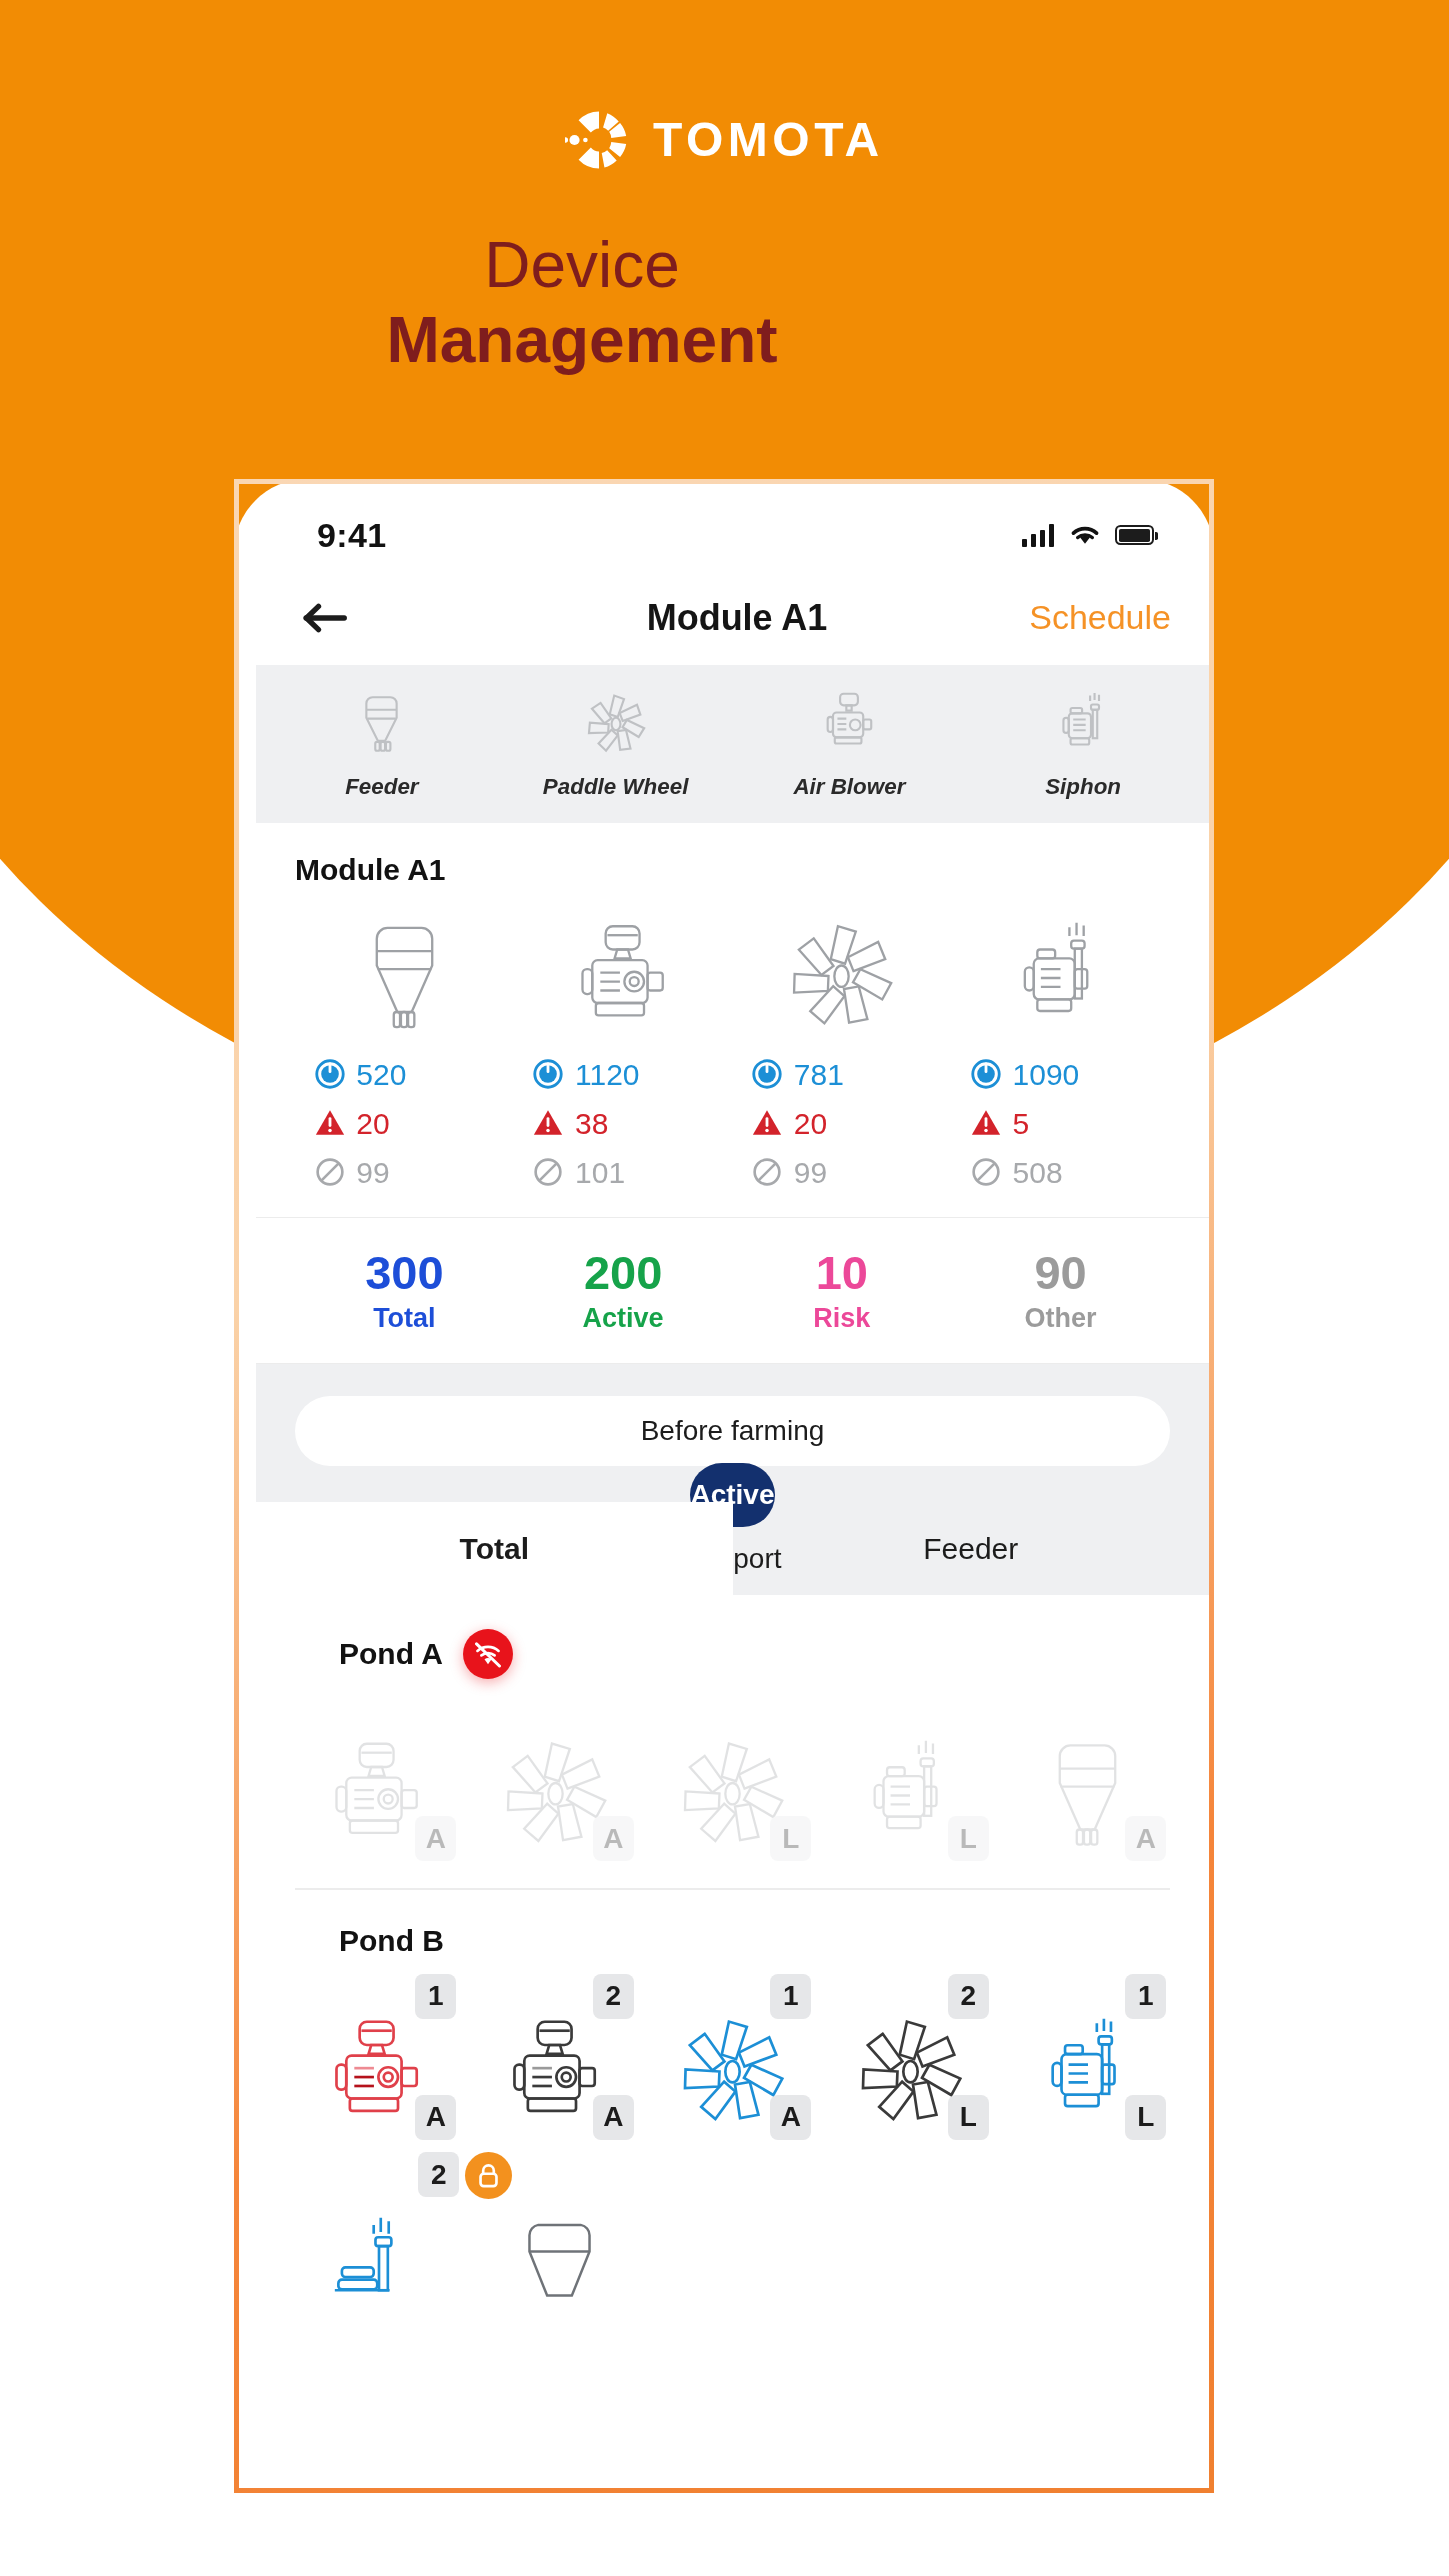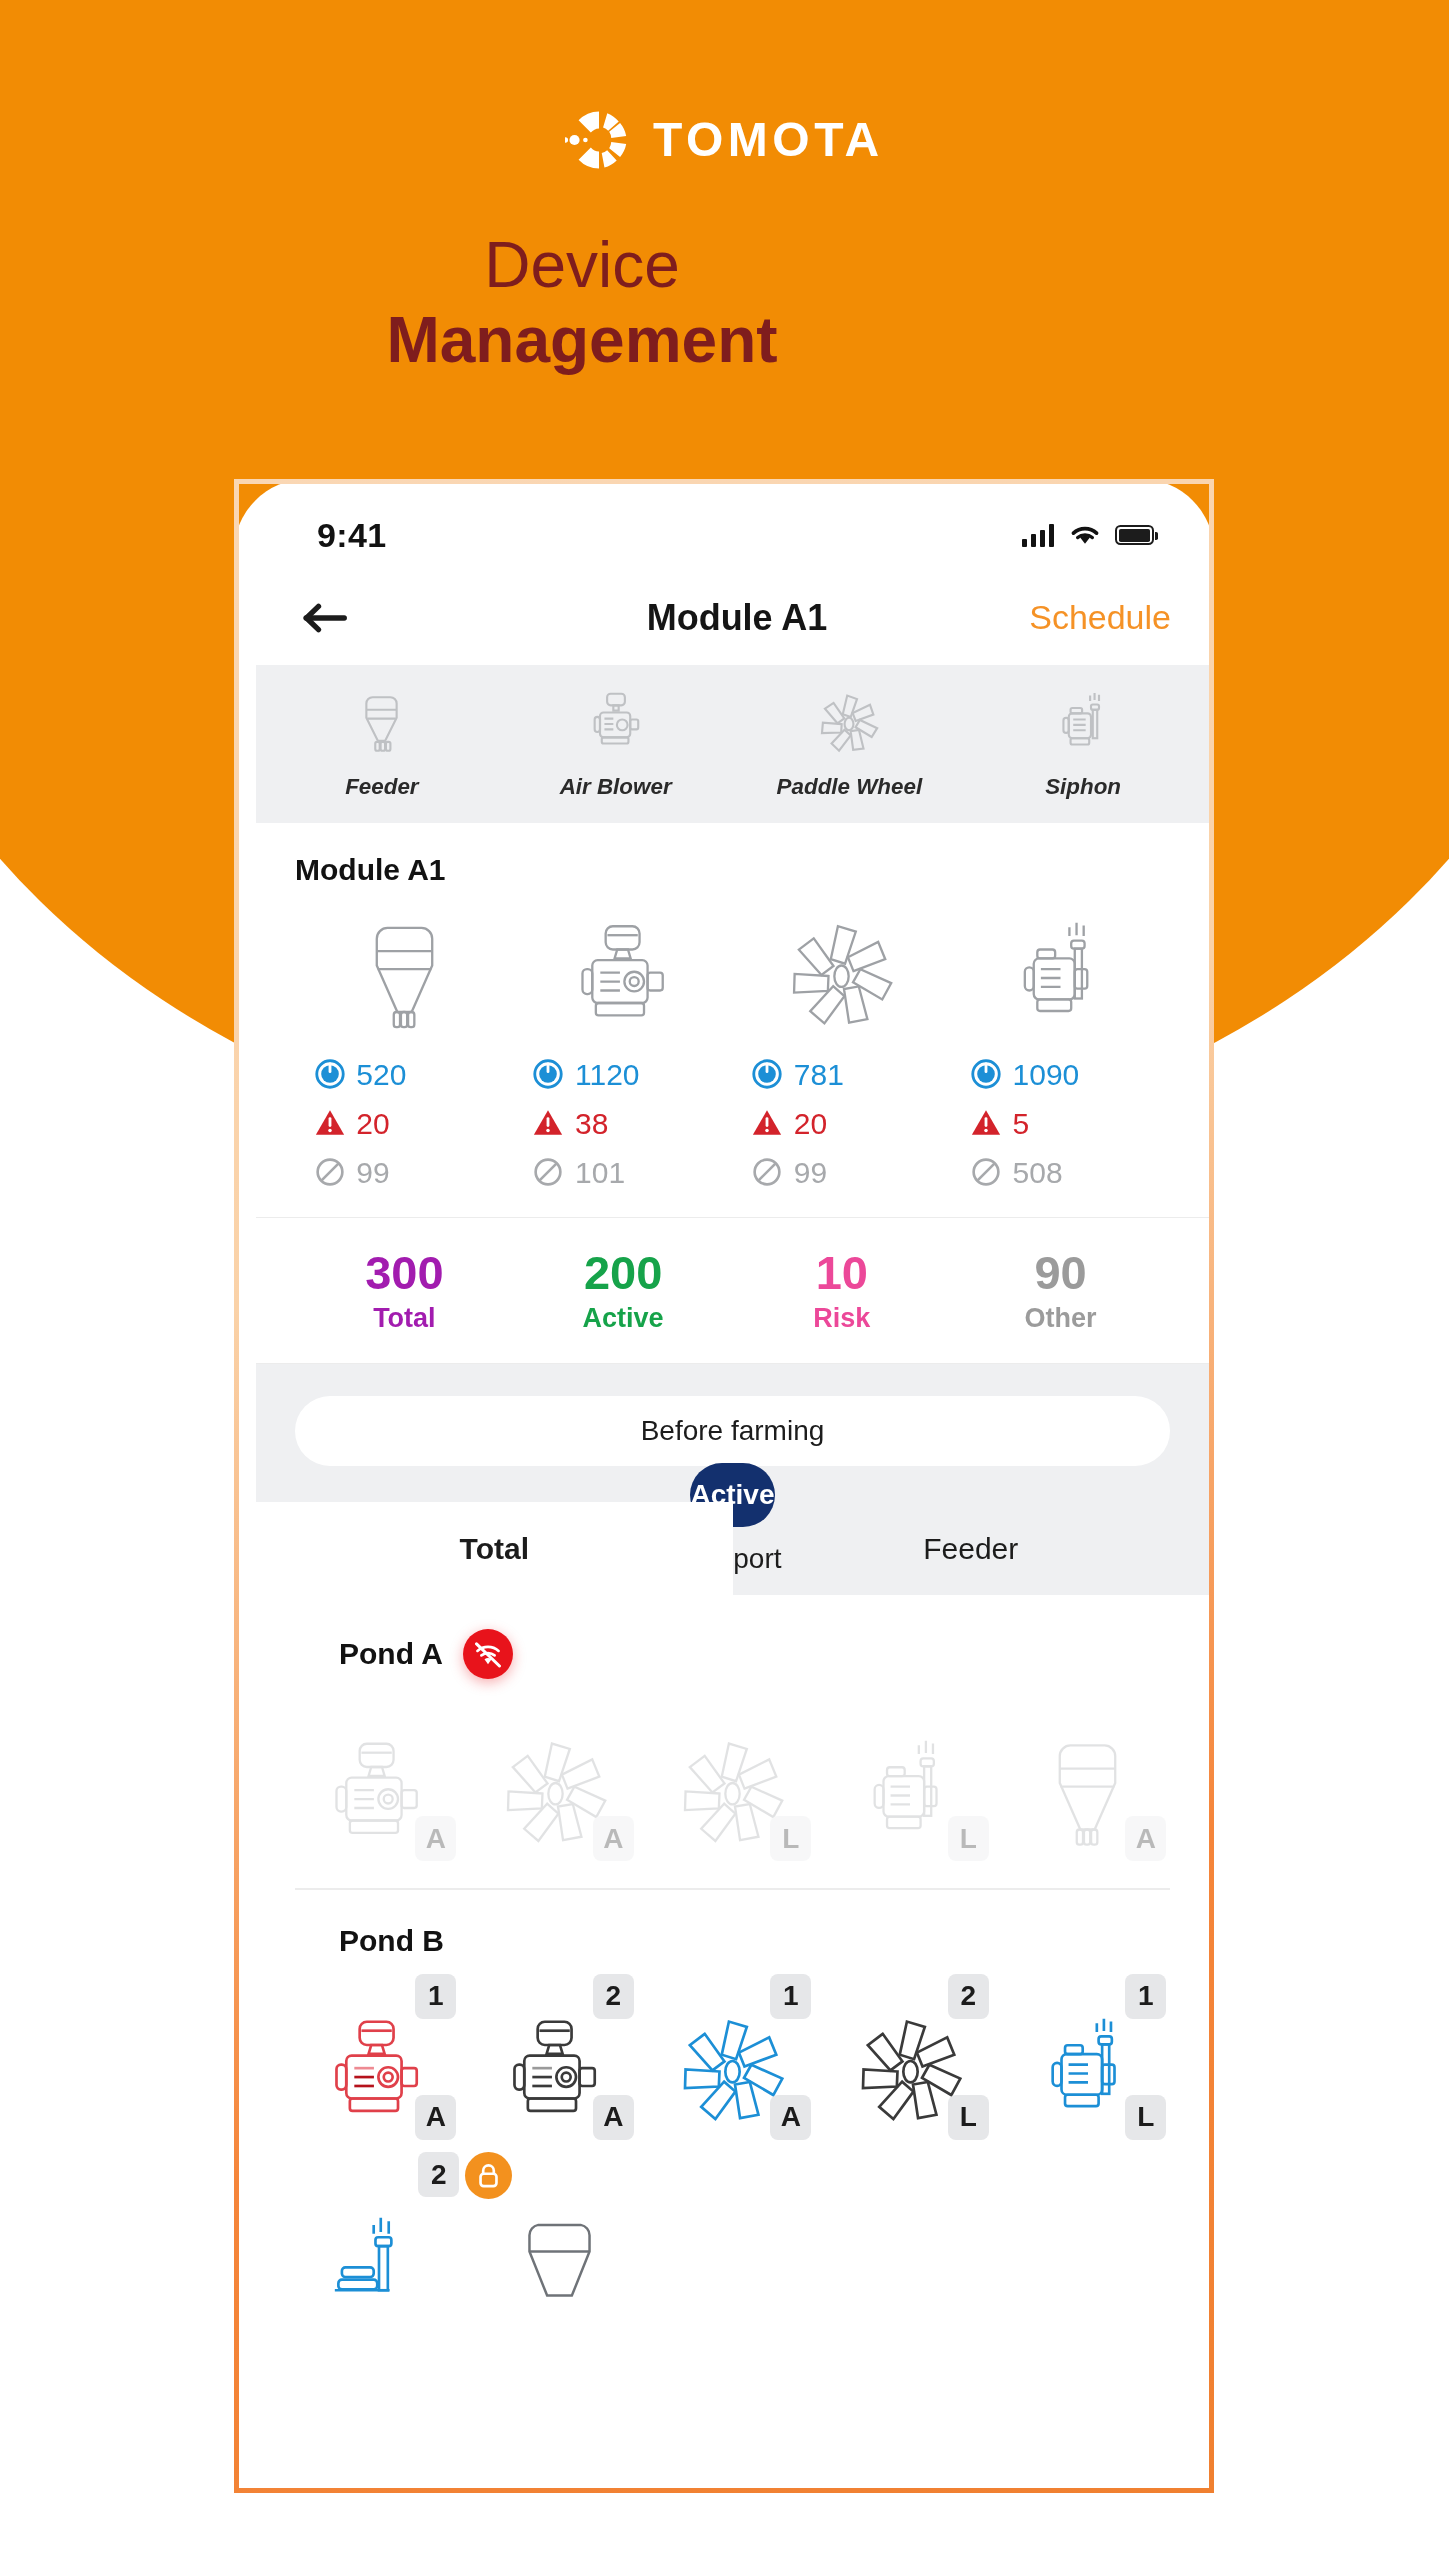--- a/index.html
+++ b/index.html
@@ -108,21 +108,21 @@
   .n-blue{ color:#1C8FD6; } .n-red{ color:#D3232B; } .n-gray{ color:#A7A9AC; }
 
   
   .summary{
     display:flex; border-top:1.8px solid #ECECEC; border-bottom:1.8px solid #ECECEC;
     padding:30px 39px 29px; margin-top:14.3px;
   }
   .sum{ flex:1; text-align:center; }
   .sum .v{ font-size:47px; font-weight:bold; line-height:1.05; }
   .sum .k{ font-size:27px; font-weight:600; margin-top:5.4px; }
-  .c-black{color:#a21caf}.c-green{color:#16A34A}.c-red{color:#ec4899}.c-gray{color:#9B9B9B}
+  .c-black{color:#1d4ed8}.c-green{color:#16A34A}.c-red{color:#ec4899}.c-gray{color:#9B9B9B}
 
   
   .seg-wrap{ background:#EFF0F2; padding:32px 39px 36px; }
   .seg{
     background:#ffffff; border-radius:43px; display:flex; height:70px; align-items:center;
     padding:2.7px;
     flex-direction:column;
   }
   .seg .item{
     flex:1; text-align:center; font-size:28px; color:#1c1c1c; line-height:64px; border-radius:39px;
@@ -241,51 +241,51 @@
           <rect x="31" y="58" width="5" height="10" rx="2"></rect>
           <rect x="37" y="58" width="5" height="10" rx="2"></rect>
         </svg>
       </span>
       <span class="cat-label">Feeder</span>
     </div>
 
     <div class="cat">
       <span>
         <svg width="64" height="68" viewBox="0 0 72 76" fill="none" stroke="#BFC1C4" stroke-width="2.4">
-          <rect x="26" y="4" width="20" height="13" rx="4"></rect>
-          <path d="M33 17 h6 v6 h-6z"></path>
-          <rect x="18" y="25" width="34" height="28" rx="4"></rect>
-          <rect x="12" y="30" width="6" height="17" rx="3"></rect>
-          <rect x="52" y="33" width="9" height="11" rx="2"></rect>
-          <path d="M23 32 h10 M23 38 h10 M23 44 h10"></path>
-          <circle cx="43" cy="39" r="6"></circle>
-          <rect x="20" y="53" width="30" height="7" rx="2"></rect>
-        </svg>
-      </span>
-      <span class="cat-label">Air Blower</span>
-    </div>
-
-    <div class="cat">
-      <span>
-        <svg width="64" height="68" viewBox="0 0 72 76" fill="none" stroke="#BFC1C4" stroke-width="2.4">
           <g transform="translate(36,38)">
             <ellipse rx="5" ry="7"></ellipse>
             <g id="blade-cat">
                   <path d="M2 -8 L9 -28 L-2 -32 L-7 -11 Z"></path>
                 </g>
             <use href="#blade-cat" transform="rotate(51)"></use>
             <use href="#blade-cat" transform="rotate(102)"></use>
             <use href="#blade-cat" transform="rotate(153)"></use>
             <use href="#blade-cat" transform="rotate(204)"></use>
             <use href="#blade-cat" transform="rotate(255)"></use>
             <use href="#blade-cat" transform="rotate(306)"></use>
           </g>
         </svg>
       </span>
       <span class="cat-label">Paddle Wheel</span>
+    </div>
+
+    <div class="cat">
+      <span>
+        <svg width="64" height="68" viewBox="0 0 72 76" fill="none" stroke="#BFC1C4" stroke-width="2.4">
+          <rect x="26" y="4" width="20" height="13" rx="4"></rect>
+          <path d="M33 17 h6 v6 h-6z"></path>
+          <rect x="18" y="25" width="34" height="28" rx="4"></rect>
+          <rect x="12" y="30" width="6" height="17" rx="3"></rect>
+          <rect x="52" y="33" width="9" height="11" rx="2"></rect>
+          <path d="M23 32 h10 M23 38 h10 M23 44 h10"></path>
+          <circle cx="43" cy="39" r="6"></circle>
+          <rect x="20" y="53" width="30" height="7" rx="2"></rect>
+        </svg>
+      </span>
+      <span class="cat-label">Air Blower</span>
     </div>
 
     <div class="cat">
       <span>
         <svg width="64" height="68" viewBox="0 0 72 76" fill="none" stroke="#BFC1C4" stroke-width="2.4">
           <path d="M49 3 v8 M54 5 v7 M44 6 v6"></path>
           <rect x="45" y="16" width="9" height="6" rx="2"></rect>
           <rect x="47" y="22" width="5" height="32"></rect>
           <rect x="20" y="26" width="25" height="28" rx="4"></rect>
           <rect x="14" y="31" width="6" height="17" rx="3"></rect>

